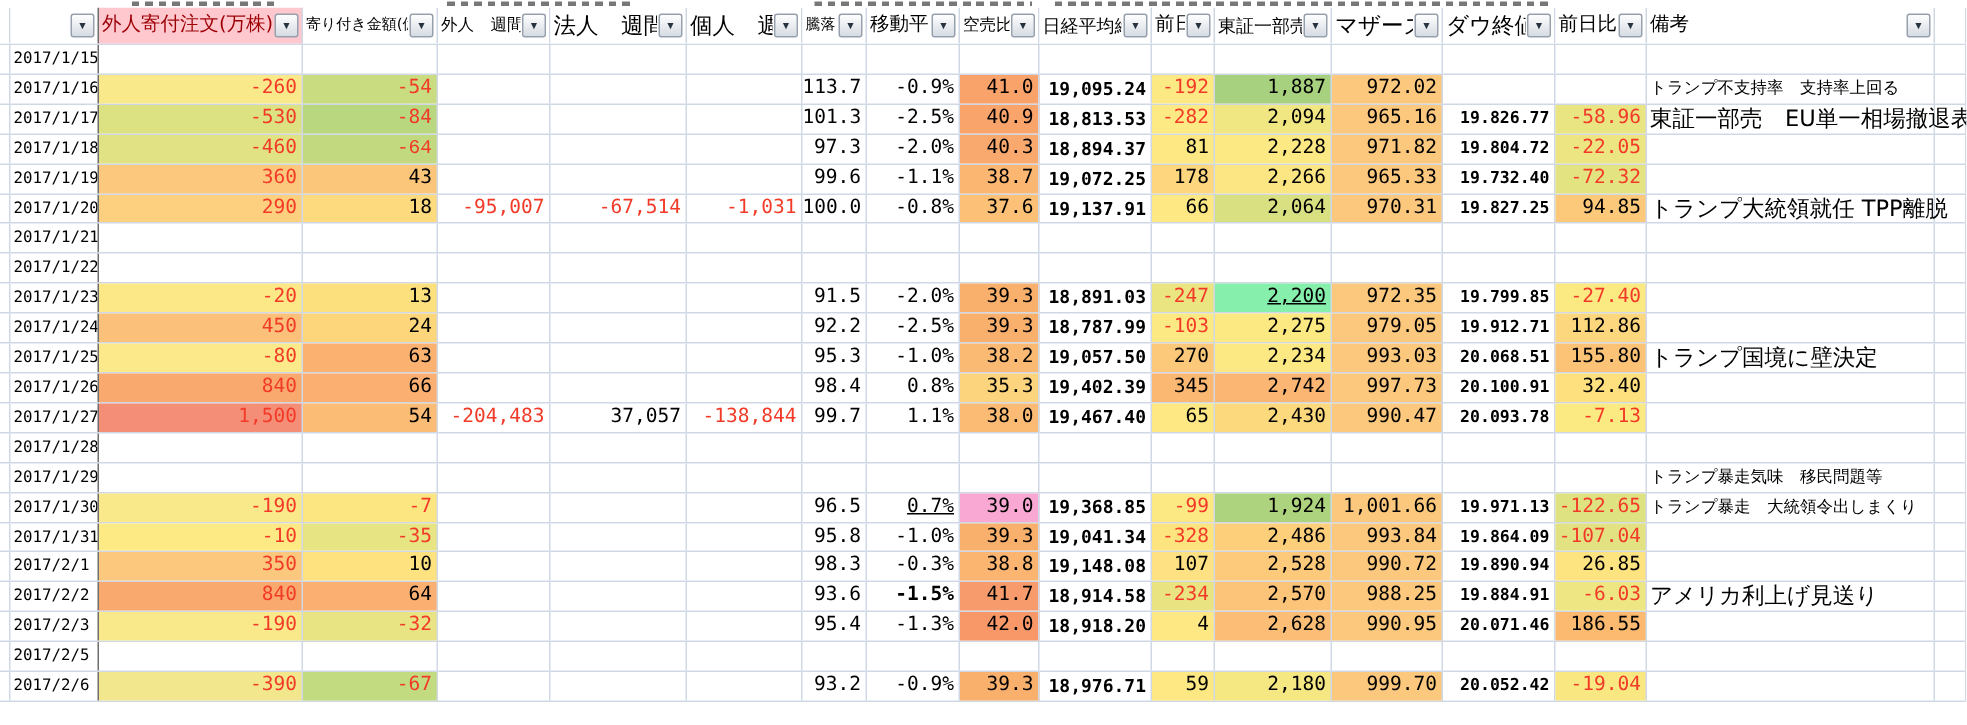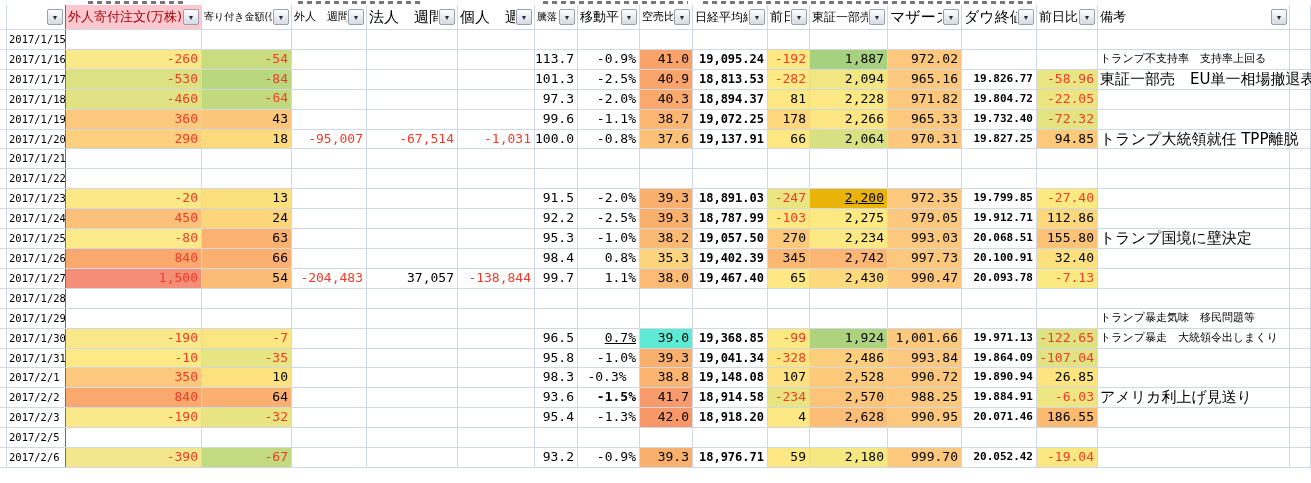--- a/index.html
+++ b/index.html
@@ -359,21 +359,21 @@
         <div class="cell col-b neg" style="width: 136px; background: rgb(252, 232, 134);">-20</div>
         <div class="cell col-c" style="width: 90px; background: rgb(253, 224, 126);">13</div>
         <div class="cell col-d" style="width: 75px;"></div>
         <div class="cell col-e" style="width: 91px;"></div>
         <div class="cell col-f" style="width: 77px;"></div>
         <div class="cell col-g" style="width: 43px;">91.5</div>
         <div class="cell col-h" style="width: 62px;">-2.0%</div>
         <div class="cell col-i" style="width: 53px; background: rgb(250, 176, 109);">39.3</div>
         <div class="cell col-j" style="width: 75px;">18,891.03</div>
         <div class="cell col-k neg" style="width: 42px; background: rgb(235, 229, 129);">-247</div>
-        <div class="cell col-l" style="width: 78px; background: #eab308; text-decoration: underline;">2,200</div>
+        <div class="cell col-l" style="width: 78px; background: #86efac; text-decoration: underline;">2,200</div>
         <div class="cell col-m" style="width: 74px; background: rgb(252, 200, 125);">972.35</div>
         <div class="cell col-n" style="width: 75px;">19.799.85</div>
         <div class="cell col-o neg" style="width: 61px; background: rgb(251, 233, 129);">-27.40</div>
         <div class="cell col-p" style="width: 192px;"></div>
         <div class="cell col-q" style="width: 21px;"></div>
       </div>
       <div class="row">
         <div class="cell col-edge" style="width: 7px;"></div>
         <div class="cell col-date" style="width: 59px;">2017/1/24</div>
         <div class="cell col-b neg" style="width: 136px; background: rgb(251, 192, 122);">450</div>
@@ -496,21 +496,21 @@
       <div class="row">
         <div class="cell col-edge" style="width: 7px;"></div>
         <div class="cell col-date" style="width: 59px;">2017/1/30</div>
         <div class="cell col-b neg" style="width: 136px; background: rgb(250, 233, 139);">-190</div>
         <div class="cell col-c neg" style="width: 90px; background: rgb(252, 230, 129);">-7</div>
         <div class="cell col-d" style="width: 75px;"></div>
         <div class="cell col-e" style="width: 91px;"></div>
         <div class="cell col-f" style="width: 77px;"></div>
         <div class="cell col-g" style="width: 43px;">96.5</div>
         <div class="cell col-h" style="width: 62px; text-decoration: underline;">0.7%</div>
-        <div class="cell col-i" style="width: 53px; background: #5eead4; padding-left: 15px;">39.0</div>
+        <div class="cell col-i" style="width: 53px; background: #f9a8d4; padding-left: 15px;">39.0</div>
         <div class="cell col-j" style="width: 75px;">19,368.85</div>
         <div class="cell col-k neg" style="width: 42px; background: rgb(252, 233, 131);">-99</div>
         <div class="cell col-l" style="width: 78px; background: rgb(174, 211, 127);">1,924</div>
         <div class="cell col-m" style="width: 74px; background: rgb(252, 200, 125);">1,001.66</div>
         <div class="cell col-n" style="width: 75px;">19.971.13</div>
         <div class="cell col-o neg" style="width: 61px; background: rgb(223, 226, 129);">-122.65</div>
         <div class="cell col-p remark-s" style="width: 192px;">トランプ暴走　大統領令出しまくり</div>
         <div class="cell col-q" style="width: 21px;"></div>
       </div>
       <div class="row">
@@ -535,21 +535,21 @@
       </div>
       <div class="row">
         <div class="cell col-edge" style="width: 7px;"></div>
         <div class="cell col-date" style="width: 59px;">2017/2/1</div>
         <div class="cell col-b neg" style="width: 136px; background: rgb(252, 200, 126);">350</div>
         <div class="cell col-c" style="width: 90px; background: rgb(253, 226, 127);">10</div>
         <div class="cell col-d" style="width: 75px;"></div>
         <div class="cell col-e" style="width: 91px;"></div>
         <div class="cell col-f" style="width: 77px;"></div>
         <div class="cell col-g" style="width: 43px;">98.3</div>
-        <div class="cell col-h" style="width: 62px; text-align: center;">-0.3%</div>
+        <div class="cell col-h" style="width: 62px;">-0.3%</div>
         <div class="cell col-i" style="width: 53px; background: rgb(251, 181, 113);">38.8</div>
         <div class="cell col-j" style="width: 75px;">19,148.08</div>
         <div class="cell col-k" style="width: 42px; background: rgb(253, 225, 130);">107</div>
         <div class="cell col-l" style="width: 78px; background: rgb(252, 202, 122);">2,528</div>
         <div class="cell col-m" style="width: 74px; background: rgb(252, 200, 125);">990.72</div>
         <div class="cell col-n" style="width: 75px;">19.890.94</div>
         <div class="cell col-o" style="width: 61px; background: rgb(254, 227, 129);">26.85</div>
         <div class="cell col-p" style="width: 192px;"></div>
         <div class="cell col-q" style="width: 21px;"></div>
       </div>

